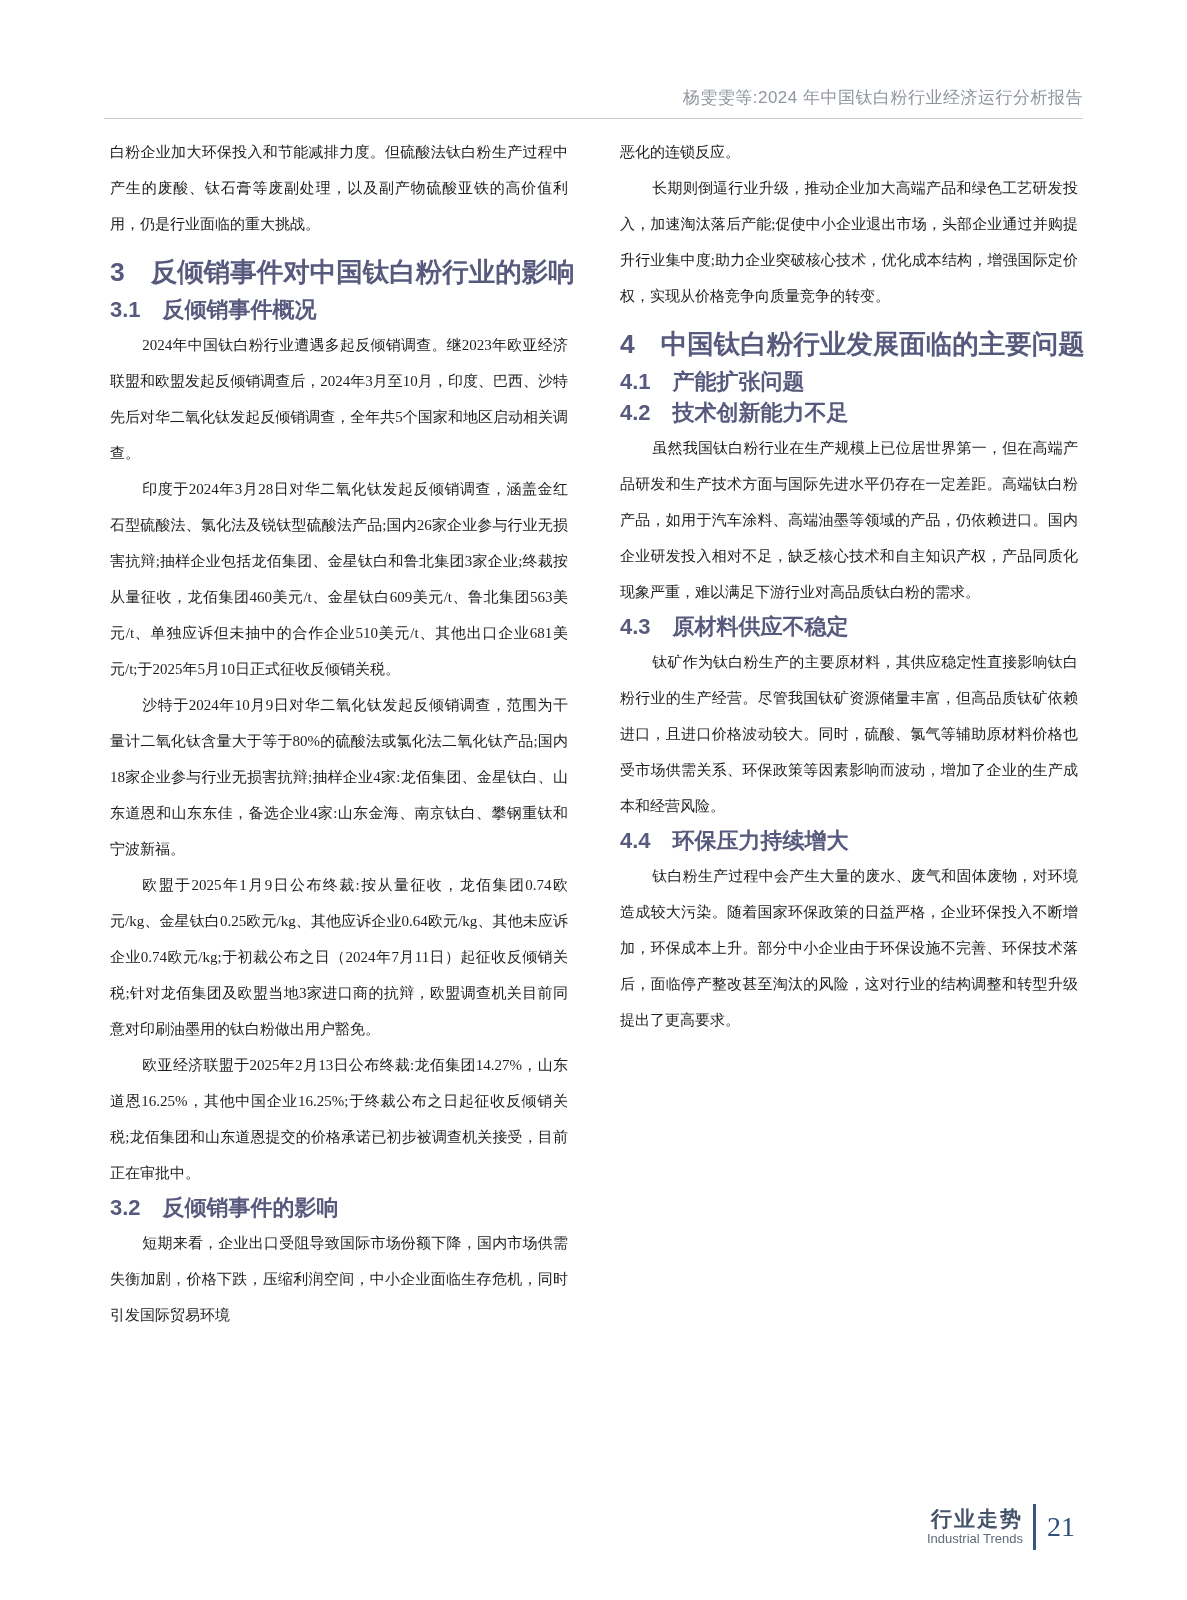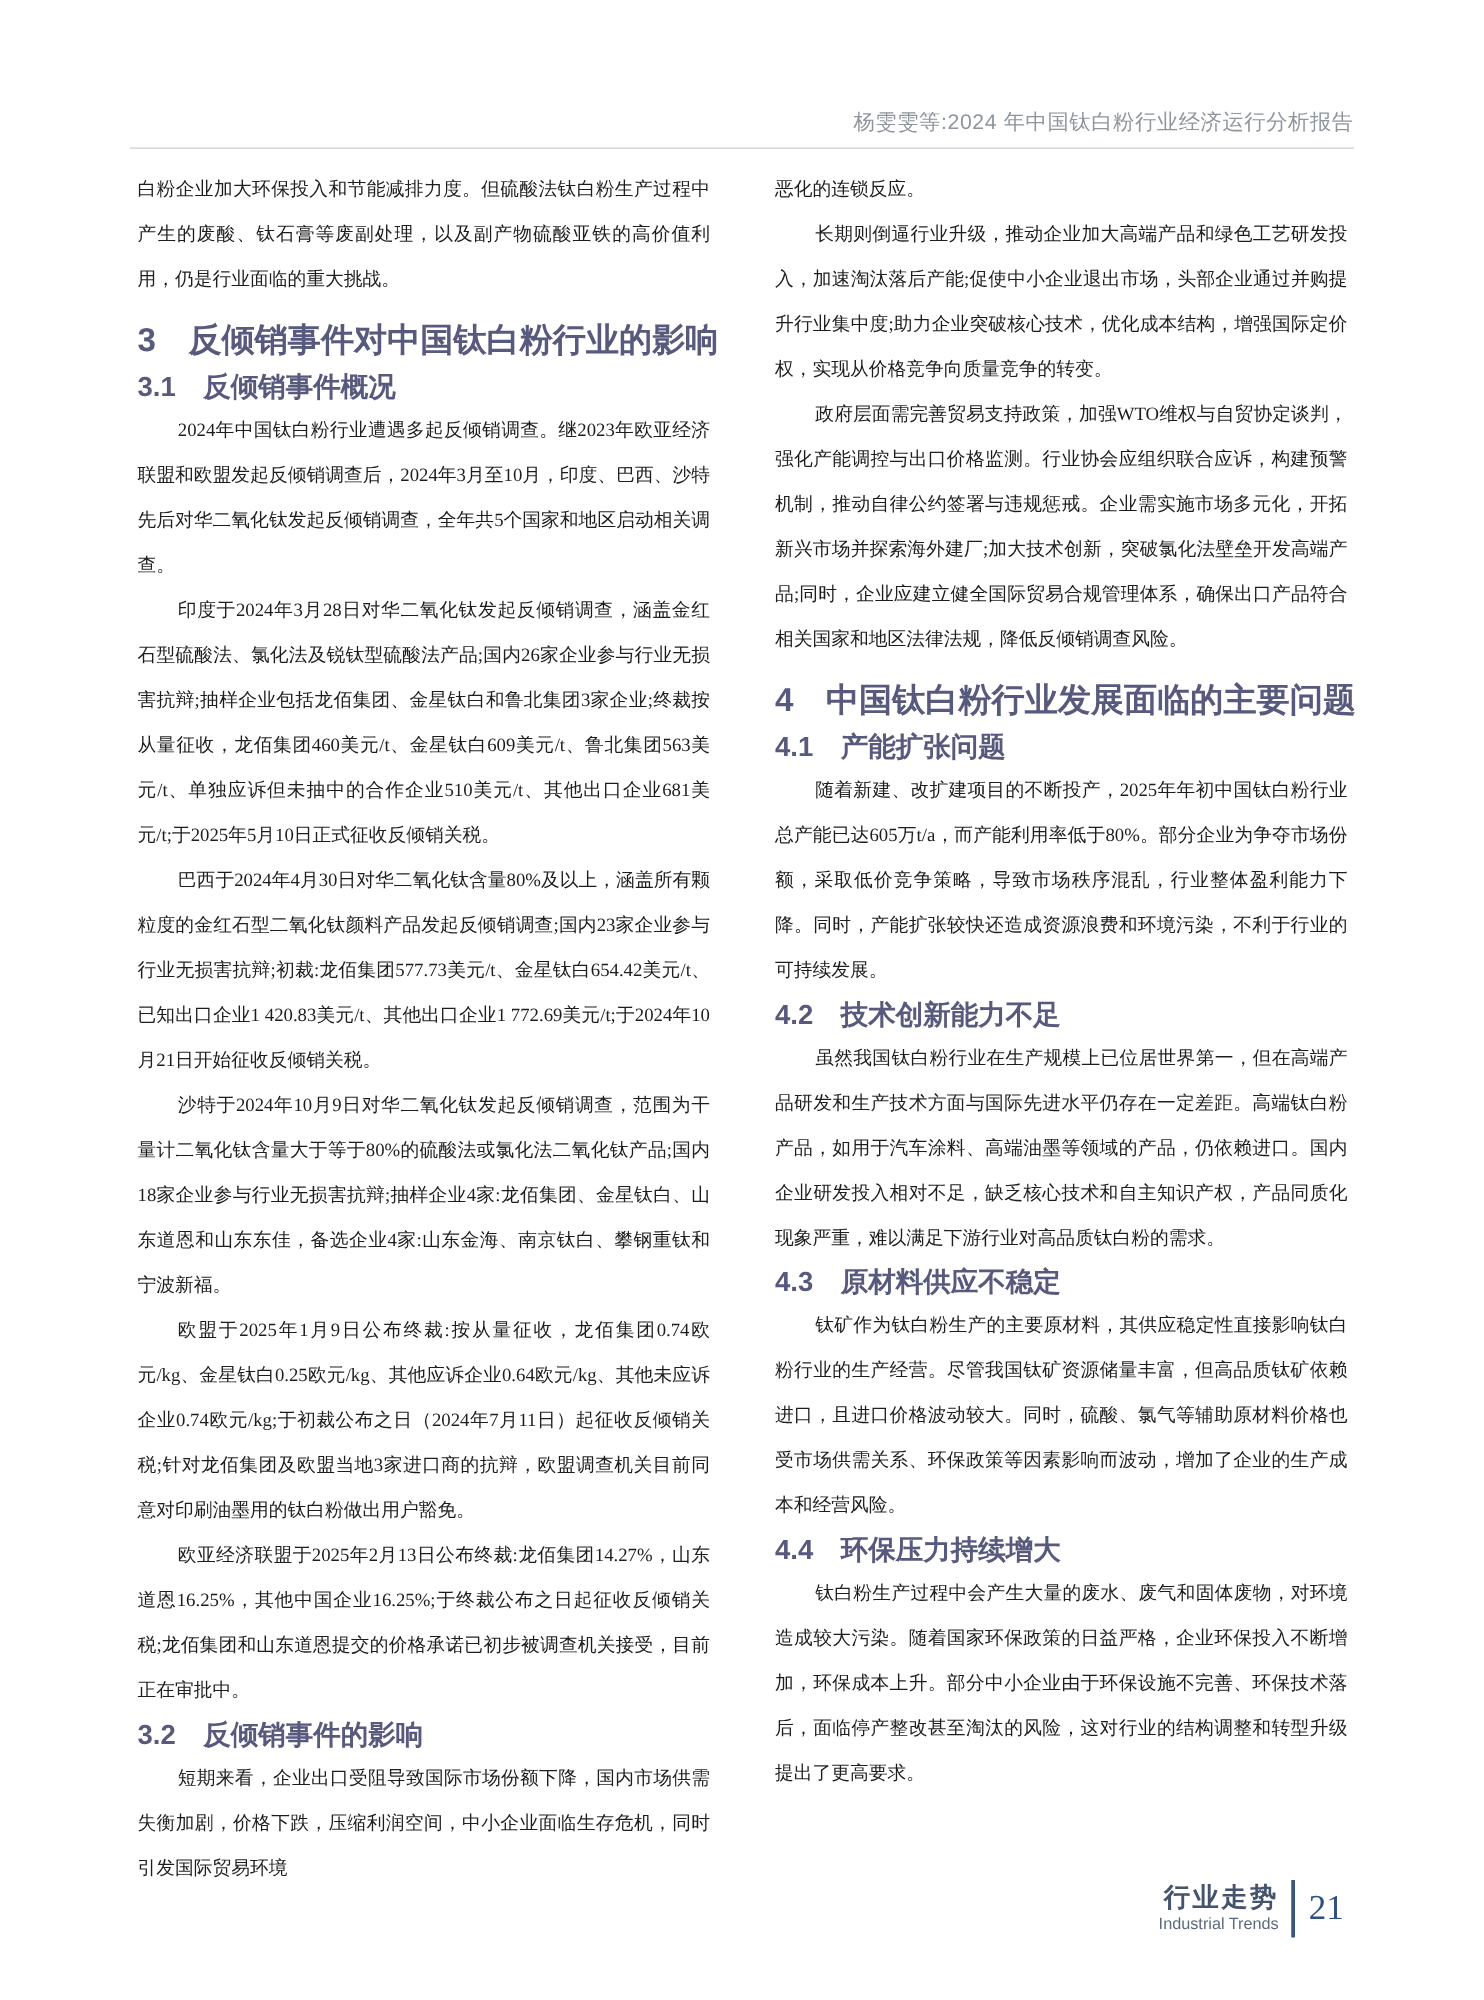--- a/index.html
+++ b/index.html
@@ -64,34 +64,31 @@
   <span>杨雯雯等:2024 年中国钛白粉行业经济运行分析报告</span>
 </div>
 
 <div class="columns">
   <div class="col">
       <p class="cont">白粉企业加大环保投入和节能减排力度。但硫酸法钛白粉生产过程中产生的废酸、钛石膏等废副处理，以及副产物硫酸亚铁的高价值利用，仍是行业面临的重大挑战。</p>
       <div class="h1"><span class="num">3</span><span>反倾销事件对中国钛白粉行业的影响</span></div>
       <div class="h2"><span class="num">3.1</span><span>反倾销事件概况</span></div>
       <p>2024年中国钛白粉行业遭遇多起反倾销调查。继2023年欧亚经济联盟和欧盟发起反倾销调查后，2024年3月至10月，印度、巴西、沙特先后对华二氧化钛发起反倾销调查，全年共5个国家和地区启动相关调查。</p>
       <p>印度于2024年3月28日对华二氧化钛发起反倾销调查，涵盖金红石型硫酸法、氯化法及锐钛型硫酸法产品;国内26家企业参与行业无损害抗辩;抽样企业包括龙佰集团、金星钛白和鲁北集团3家企业;终裁按从量征收，龙佰集团460美元/t、金星钛白609美元/t、鲁北集团563美元/t、单独应诉但未抽中的合作企业510美元/t、其他出口企业681美元/t;于2025年5月10日正式征收反倾销关税。</p>
-      <p>巴西于2024年4月30日对华二氧化钛含量80%及以上，涵盖所有颗粒度的金红石型二氧化钛颜料产品发起反倾销调查;国内23家企业参与行业无损害抗辩;初裁:龙佰集团577.73美元/t、金星钛白654.42美元/t、已知出口企业1 420.83美元/t、其他出口企业1 772.69美元/t;于2024年10月21日开始征收反倾销关税。</p>
       <p>沙特于2024年10月9日对华二氧化钛发起反倾销调查，范围为干量计二氧化钛含量大于等于80%的硫酸法或氯化法二氧化钛产品;国内18家企业参与行业无损害抗辩;抽样企业4家:龙佰集团、金星钛白、山东道恩和山东东佳，备选企业4家:山东金海、南京钛白、攀钢重钛和宁波新福。</p>
       <p>欧盟于2025年1月9日公布终裁:按从量征收，龙佰集团0.74欧元/kg、金星钛白0.25欧元/kg、其他应诉企业0.64欧元/kg、其他未应诉企业0.74欧元/kg;于初裁公布之日（2024年7月11日）起征收反倾销关税;针对龙佰集团及欧盟当地3家进口商的抗辩，欧盟调查机关目前同意对印刷油墨用的钛白粉做出用户豁免。</p>
       <p>欧亚经济联盟于2025年2月13日公布终裁:龙佰集团14.27%，山东道恩16.25%，其他中国企业16.25%;于终裁公布之日起征收反倾销关税;龙佰集团和山东道恩提交的价格承诺已初步被调查机关接受，目前正在审批中。</p>
       <div class="h2"><span class="num">3.2</span><span>反倾销事件的影响</span></div>
       <p>短期来看，企业出口受阻导致国际市场份额下降，国内市场供需失衡加剧，价格下跌，压缩利润空间，中小企业面临生存危机，同时引发国际贸易环境</p>
     </div>
   <div class="col">
       <p class="cont">恶化的连锁反应。</p>
       <p>长期则倒逼行业升级，推动企业加大高端产品和绿色工艺研发投入，加速淘汰落后产能;促使中小企业退出市场，头部企业通过并购提升行业集中度;助力企业突破核心技术，优化成本结构，增强国际定价权，实现从价格竞争向质量竞争的转变。</p>
-      <p>政府层面需完善贸易支持政策，加强WTO维权与自贸协定谈判，强化产能调控与出口价格监测。行业协会应组织联合应诉，构建预警机制，推动自律公约签署与违规惩戒。企业需实施市场多元化，开拓新兴市场并探索海外建厂;加大技术创新，突破氯化法壁垒开发高端产品;同时，企业应建立健全国际贸易合规管理体系，确保出口产品符合相关国家和地区法律法规，降低反倾销调查风险。</p>
       <div class="h1"><span class="num">4</span><span>中国钛白粉行业发展面临的主要问题</span></div>
       <div class="h2"><span class="num">4.1</span><span>产能扩张问题</span></div>
-      <p>随着新建、改扩建项目的不断投产，2025年年初中国钛白粉行业总产能已达605万t/a，而产能利用率低于80%。部分企业为争夺市场份额，采取低价竞争策略，导致市场秩序混乱，行业整体盈利能力下降。同时，产能扩张较快还造成资源浪费和环境污染，不利于行业的可持续发展。</p>
       <div class="h2"><span class="num">4.2</span><span>技术创新能力不足</span></div>
       <p>虽然我国钛白粉行业在生产规模上已位居世界第一，但在高端产品研发和生产技术方面与国际先进水平仍存在一定差距。高端钛白粉产品，如用于汽车涂料、高端油墨等领域的产品，仍依赖进口。国内企业研发投入相对不足，缺乏核心技术和自主知识产权，产品同质化现象严重，难以满足下游行业对高品质钛白粉的需求。</p>
       <div class="h2"><span class="num">4.3</span><span>原材料供应不稳定</span></div>
       <p>钛矿作为钛白粉生产的主要原材料，其供应稳定性直接影响钛白粉行业的生产经营。尽管我国钛矿资源储量丰富，但高品质钛矿依赖进口，且进口价格波动较大。同时，硫酸、氯气等辅助原材料价格也受市场供需关系、环保政策等因素影响而波动，增加了企业的生产成本和经营风险。</p>
       <div class="h2"><span class="num">4.4</span><span>环保压力持续增大</span></div>
       <p>钛白粉生产过程中会产生大量的废水、废气和固体废物，对环境造成较大污染。随着国家环保政策的日益严格，企业环保投入不断增加，环保成本上升。部分中小企业由于环保设施不完善、环保技术落后，面临停产整改甚至淘汰的风险，这对行业的结构调整和转型升级提出了更高要求。</p>
     </div>
 </div>
 
 <div class="page-footer">

